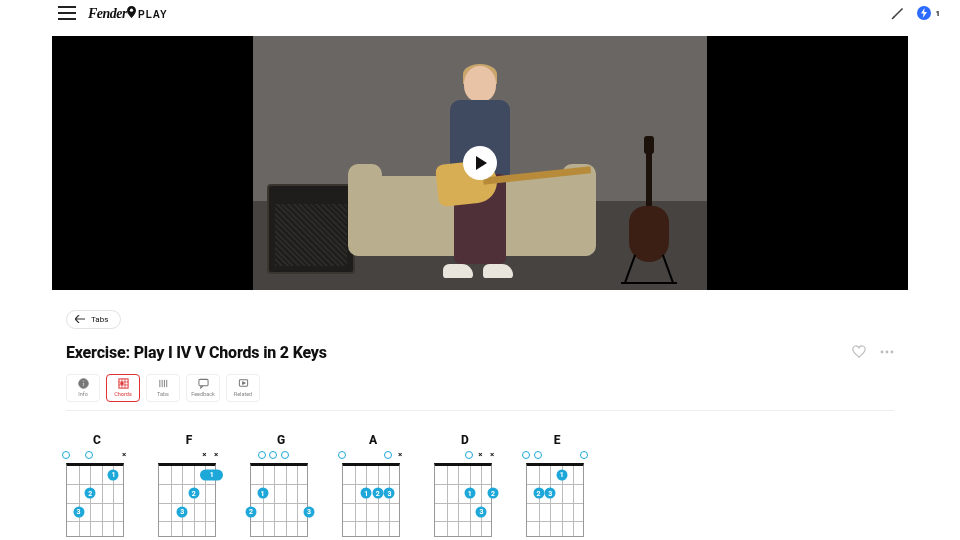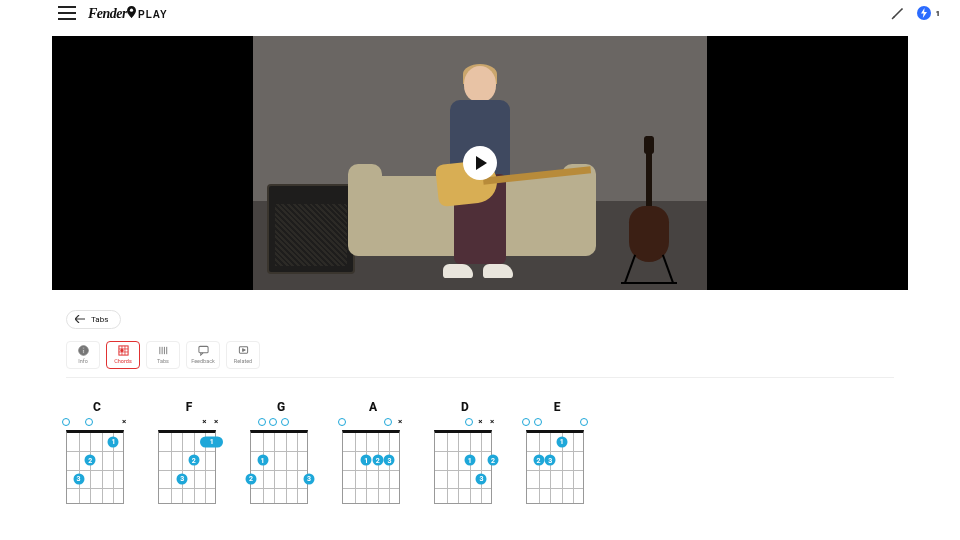--- a/index.html
+++ b/index.html
@@ -135,20 +135,33 @@
 
   <div class="backrow">
     <div class="back-btn">
       <svg width="10" height="8" viewBox="0 0 10 8">
           <path d="M4 0 L0 4 L4 8 M0 4 H10" fill="none" stroke="#333" stroke-width="1.2"></path>
         </svg>
       <span>Tabs</span>
     </div>
   </div>
 
+  <div class="title-row">
+    <div class="title">Exercise: Play I IV V Chords in 2 Keys</div>
+    <div class="title-actions">
+      <svg width="14" height="14" viewBox="0 0 16 14">
+          <path d="M8 13 C5 10 1 7.5 1 4.2 A3.2 3.2 0 0 1 8 3 A3.2 3.2 0 0 1 15 4.2 C15 7.5 11 10 8 13 z" fill="none" stroke="#bbb" stroke-width="1.3"></path>
+        </svg>
+      <svg width="14" height="4" viewBox="0 0 14 4">
+          <circle cx="2" cy="2" r="1.4" fill="#bbb"></circle>
+          <circle cx="7" cy="2" r="1.4" fill="#bbb"></circle>
+          <circle cx="12" cy="2" r="1.4" fill="#bbb"></circle>
+        </svg>
+    </div>
+  </div>
 
   <div class="tabs">
     <div class="tab">
       <svg width="11" height="11" viewBox="0 0 12 12">
           <circle cx="6" cy="6" r="5.2" fill="#777"></circle>
           <rect x="5.3" y="5" width="1.4" height="4" fill="#fff"></rect>
           <circle cx="6" cy="3.4" r="0.9" fill="#fff"></circle>
         </svg>
       <span>Info</span>
     </div>

